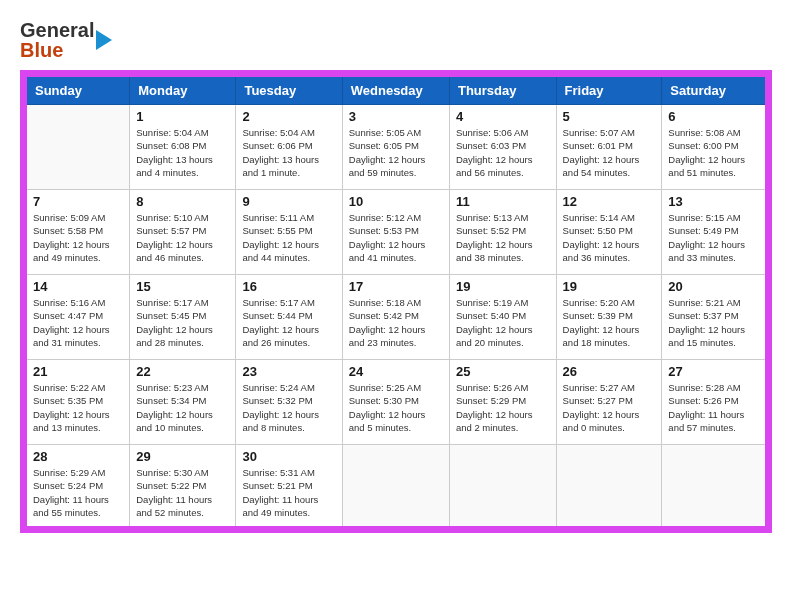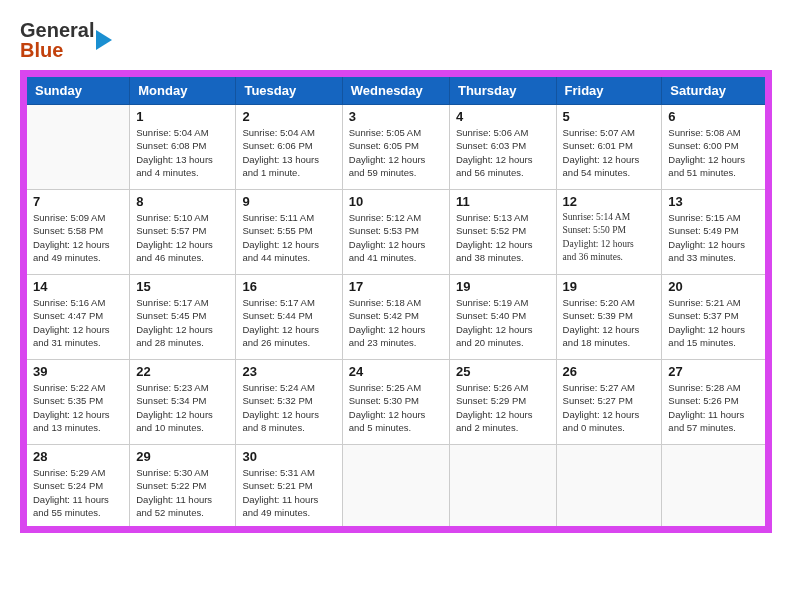--- a/index.html
+++ b/index.html
@@ -195,21 +195,21 @@
         </td>
         <td>
           <div class="day-number">11</div>
           <div class="cell-info" style="white-space: pre-line;">Sunrise: 5:13 AM
 Sunset: 5:52 PM
 Daylight: 12 hours
 and 38 minutes.</div>
         </td>
         <td>
           <div class="day-number">12</div>
-          <div class="cell-info" style="white-space: pre-line; font-family: Liberation Serif, serif;">Sunrise: 5:14 AM
+          <div class="cell-info" style="white-space: pre-line;">Sunrise: 5:14 AM
 Sunset: 5:50 PM
 Daylight: 12 hours
 and 36 minutes.</div>
         </td>
         <td>
           <div class="day-number">13</div>
           <div class="cell-info" style="white-space: pre-line;">Sunrise: 5:15 AM
 Sunset: 5:49 PM
 Daylight: 12 hours
 and 33 minutes.</div>
@@ -261,21 +261,21 @@
         <td>
           <div class="day-number">20</div>
           <div class="cell-info" style="white-space: pre-line;">Sunrise: 5:21 AM
 Sunset: 5:37 PM
 Daylight: 12 hours
 and 15 minutes.</div>
         </td>
       </tr>
       <tr>
         <td>
-          <div class="day-number">39</div>
+          <div class="day-number">21</div>
           <div class="cell-info" style="white-space: pre-line;">Sunrise: 5:22 AM
 Sunset: 5:35 PM
 Daylight: 12 hours
 and 13 minutes.</div>
         </td>
         <td>
           <div class="day-number">22</div>
           <div class="cell-info" style="white-space: pre-line;">Sunrise: 5:23 AM
 Sunset: 5:34 PM
 Daylight: 12 hours

